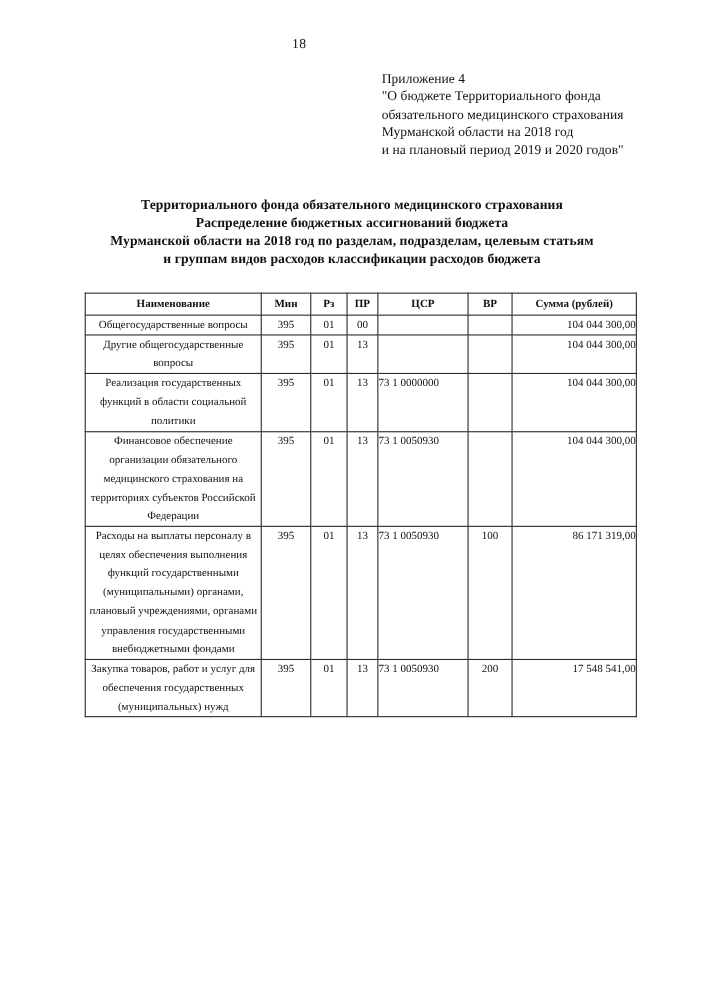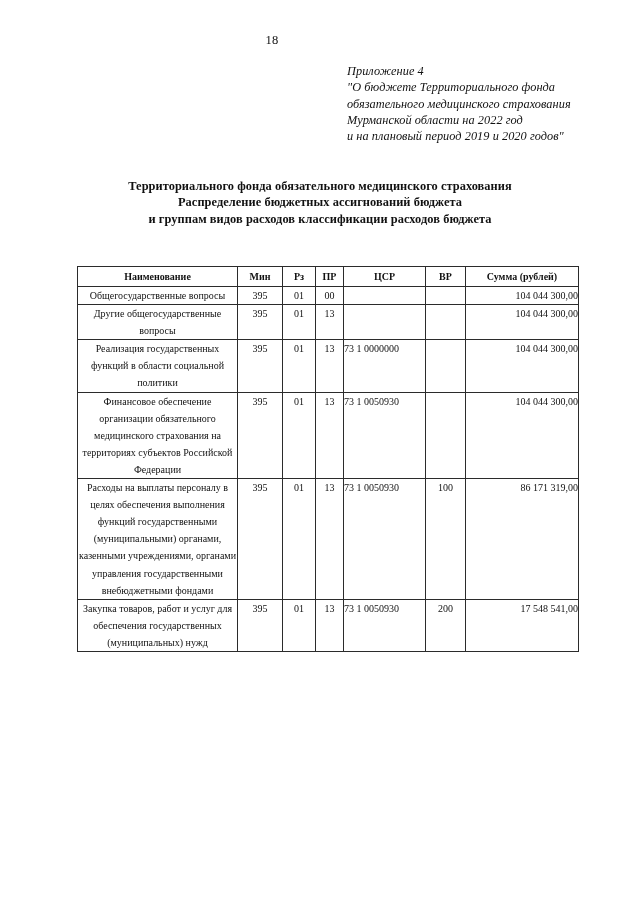--- a/index.html
+++ b/index.html
@@ -38,21 +38,20 @@
 
   
   .ref-block {
     position: absolute;
     top: 63px;
     left: 347px;
     width: 280px;
     font-size: 12.3px;
     line-height: 16.3px;
     letter-spacing: 0.05px;
-    font-style: italic;
   }
   .ref-block div { white-space: nowrap; }
 
   
   .doc-title {
     position: absolute;
     top: 178px;
     left: 40px;
     width: 560px;
     text-align: center;
@@ -111,27 +110,28 @@
 <body>
 
 <div class="page">
 
   <div class="page-number">18</div>
 
   <div class="ref-block">
     <div>Приложение 4</div>
     <div>"О бюджете Территориального фонда</div>
     <div>обязательного медицинского страхования</div>
-    <div>Мурманской области на 2022 год</div>
+    <div>Мурманской области на 2018 год</div>
     <div>и на плановый период 2019 и 2020 годов"</div>
   </div>
 
   <div class="doc-title">
     <div>Территориального фонда обязательного медицинского страхования</div>
     <div>Распределение бюджетных ассигнований бюджета</div>
+    <div>Мурманской области на 2018 год по разделам, подразделам, целевым статьям</div>
     <div>и группам видов расходов классификации расходов бюджета</div>
   </div>
 
   <div class="table-wrap">
     <table class="budget">
       <colgroup>
         <col class="col-name">
           <col class="col-min">
           <col class="col-rz">
           <col class="col-pr">
@@ -181,21 +181,21 @@
           <tr>
             <td class="c-name">Финансовое обеспечение организации обязательного медицинского страхования на территориях субъектов Российской Федерации</td>
             <td class="c-num">395</td>
             <td class="c-num">01</td>
             <td class="c-num">13</td>
             <td class="c-csr">73 1 0050930</td>
             <td class="c-num"></td>
             <td class="c-sum">104 044 300,00</td>
           </tr>
           <tr>
-            <td class="c-name">Расходы на выплаты персоналу в целях обеспечения выполнения функций государственными (муниципальными) органами, казенными учреждениями, органами управления государственными внебюджетными фондами</td>
+            <td class="c-name">Расходы на выплаты персоналу в целях обеспечения выполнения функций государственными (муниципальными) органами, плановый учреждениями, органами управления государственными внебюджетными фондами</td>
             <td class="c-num">395</td>
             <td class="c-num">01</td>
             <td class="c-num">13</td>
             <td class="c-csr">73 1 0050930</td>
             <td class="c-num">100</td>
             <td class="c-sum">86 171 319,00</td>
           </tr>
           <tr>
             <td class="c-name">Закупка товаров, работ и услуг для обеспечения государственных (муниципальных) нужд</td>
             <td class="c-num">395</td>

